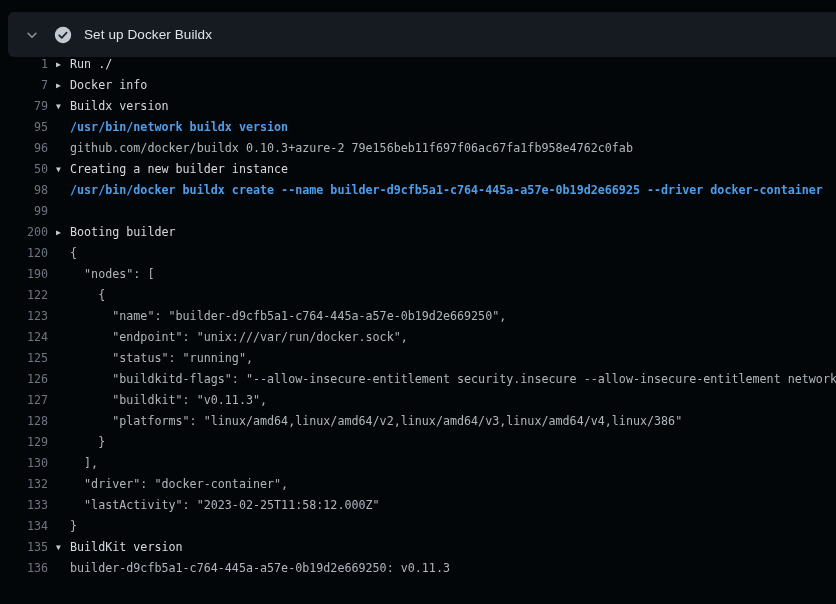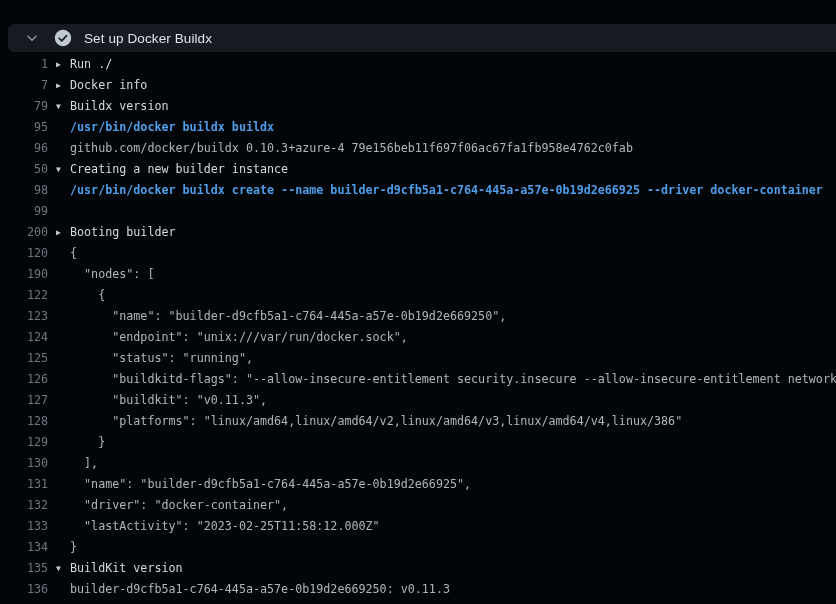--- a/index.html
+++ b/index.html
@@ -12,23 +12,23 @@
     font-family: "Liberation Sans", sans-serif;
   }
   .step-panel {
     width: 836px;
     height: 604px;
     position: relative;
   }
   .step-header {
     position: absolute;
     left: 8px;
-    top: 24px;
+    top: 12px;
     right: 0;
-    height: 28px;
+    height: 45px;
     background: #161b22;
     border-radius: 6px 0 0 6px;
     display: flex;
     align-items: center;
     padding-left: 16px;
     box-sizing: border-box;
     cursor: pointer;
   }
   .chevron-icon {
     width: 16px;
@@ -110,38 +110,37 @@
         <path d="M5.2 9.3 L7.8 11.8 L12.6 6.6" fill="none" stroke="#20262e" stroke-width="1.8" stroke-linecap="round" stroke-linejoin="round"></path>
       </svg>
     </span>
     <span class="step-title">Set up Docker Buildx</span>
   </div>
 
   <div class="log-area">
       <div class="row"><span class="num">1</span><span class="content group-collapsed"><span class="arrow">▶</span><span class="text">Run ./</span></span></div>
       <div class="row"><span class="num">7</span><span class="content group-collapsed"><span class="arrow">▶</span><span class="text">Docker info</span></span></div>
       <div class="row"><span class="num">79</span><span class="content group-expanded"><span class="arrow">▼</span><span class="text">Buildx version</span></span></div>
-      <div class="row"><span class="num">95</span><span class="content command"><span class="arrow"></span><span class="text">/usr/bin/docker buildx buildx</span></span></div>
-      <div class="row"><span class="num">96</span><span class="content output"><span class="arrow"></span><span class="text">github.com/docker/buildx 0.10.3+azure-4 79e156beb11f697f06ac67fa1fb958e4762c0fab</span></span></div>
+      <div class="row"><span class="num">95</span><span class="content command"><span class="arrow"></span><span class="text">/usr/bin/network buildx version</span></span></div>
+      <div class="row"><span class="num">96</span><span class="content output"><span class="arrow"></span><span class="text">github.com/docker/buildx 0.10.3+azure-2 79e156beb11f697f06ac67fa1fb958e4762c0fab</span></span></div>
       <div class="row"><span class="num">50</span><span class="content group-expanded"><span class="arrow">▼</span><span class="text">Creating a new builder instance</span></span></div>
       <div class="row"><span class="num">98</span><span class="content command"><span class="arrow"></span><span class="text">/usr/bin/docker buildx create --name builder-d9cfb5a1-c764-445a-a57e-0b19d2e66925 --driver docker-container</span></span></div>
       <div class="row"><span class="num">99</span></div>
       <div class="row"><span class="num">200</span><span class="content group-collapsed"><span class="arrow">▶</span><span class="text">Booting builder</span></span></div>
       <div class="row"><span class="num">120</span><span class="content output"><span class="arrow"></span><span class="text">{</span></span></div>
       <div class="row"><span class="num">190</span><span class="content output"><span class="arrow"></span><span class="text">  "nodes": [</span></span></div>
       <div class="row"><span class="num">122</span><span class="content output"><span class="arrow"></span><span class="text">    {</span></span></div>
       <div class="row"><span class="num">123</span><span class="content output"><span class="arrow"></span><span class="text">      "name": "builder-d9cfb5a1-c764-445a-a57e-0b19d2e669250",</span></span></div>
       <div class="row"><span class="num">124</span><span class="content output"><span class="arrow"></span><span class="text">      "endpoint": "unix:///var/run/docker.sock",</span></span></div>
       <div class="row"><span class="num">125</span><span class="content output"><span class="arrow"></span><span class="text">      "status": "running",</span></span></div>
       <div class="row"><span class="num">126</span><span class="content output"><span class="arrow"></span><span class="text">      "buildkitd-flags": "--allow-insecure-entitlement security.insecure --allow-insecure-entitlement network",</span></span></div>
       <div class="row"><span class="num">127</span><span class="content output"><span class="arrow"></span><span class="text">      "buildkit": "v0.11.3",</span></span></div>
       <div class="row"><span class="num">128</span><span class="content output"><span class="arrow"></span><span class="text">      "platforms": "linux/amd64,linux/amd64/v2,linux/amd64/v3,linux/amd64/v4,linux/386"</span></span></div>
       <div class="row"><span class="num">129</span><span class="content output"><span class="arrow"></span><span class="text">    }</span></span></div>
       <div class="row"><span class="num">130</span><span class="content output"><span class="arrow"></span><span class="text">  ],</span></span></div>
-      <div class="row"><span class="num">131</span><span class="content output"><span class="arrow"></span><span class="text">  "name": "builder-d9cfb5a1-c764-445a-a57e-0b19d2e66925",</span></span></div>
       <div class="row"><span class="num">132</span><span class="content output"><span class="arrow"></span><span class="text">  "driver": "docker-container",</span></span></div>
       <div class="row"><span class="num">133</span><span class="content output"><span class="arrow"></span><span class="text">  "lastActivity": "2023-02-25T11:58:12.000Z"</span></span></div>
       <div class="row"><span class="num">134</span><span class="content output"><span class="arrow"></span><span class="text">}</span></span></div>
       <div class="row"><span class="num">135</span><span class="content group-expanded"><span class="arrow">▼</span><span class="text">BuildKit version</span></span></div>
       <div class="row"><span class="num">136</span><span class="content output"><span class="arrow"></span><span class="text">builder-d9cfb5a1-c764-445a-a57e-0b19d2e669250: v0.11.3</span></span></div>
     </div>
 
 </div>
 
 </body></html>

